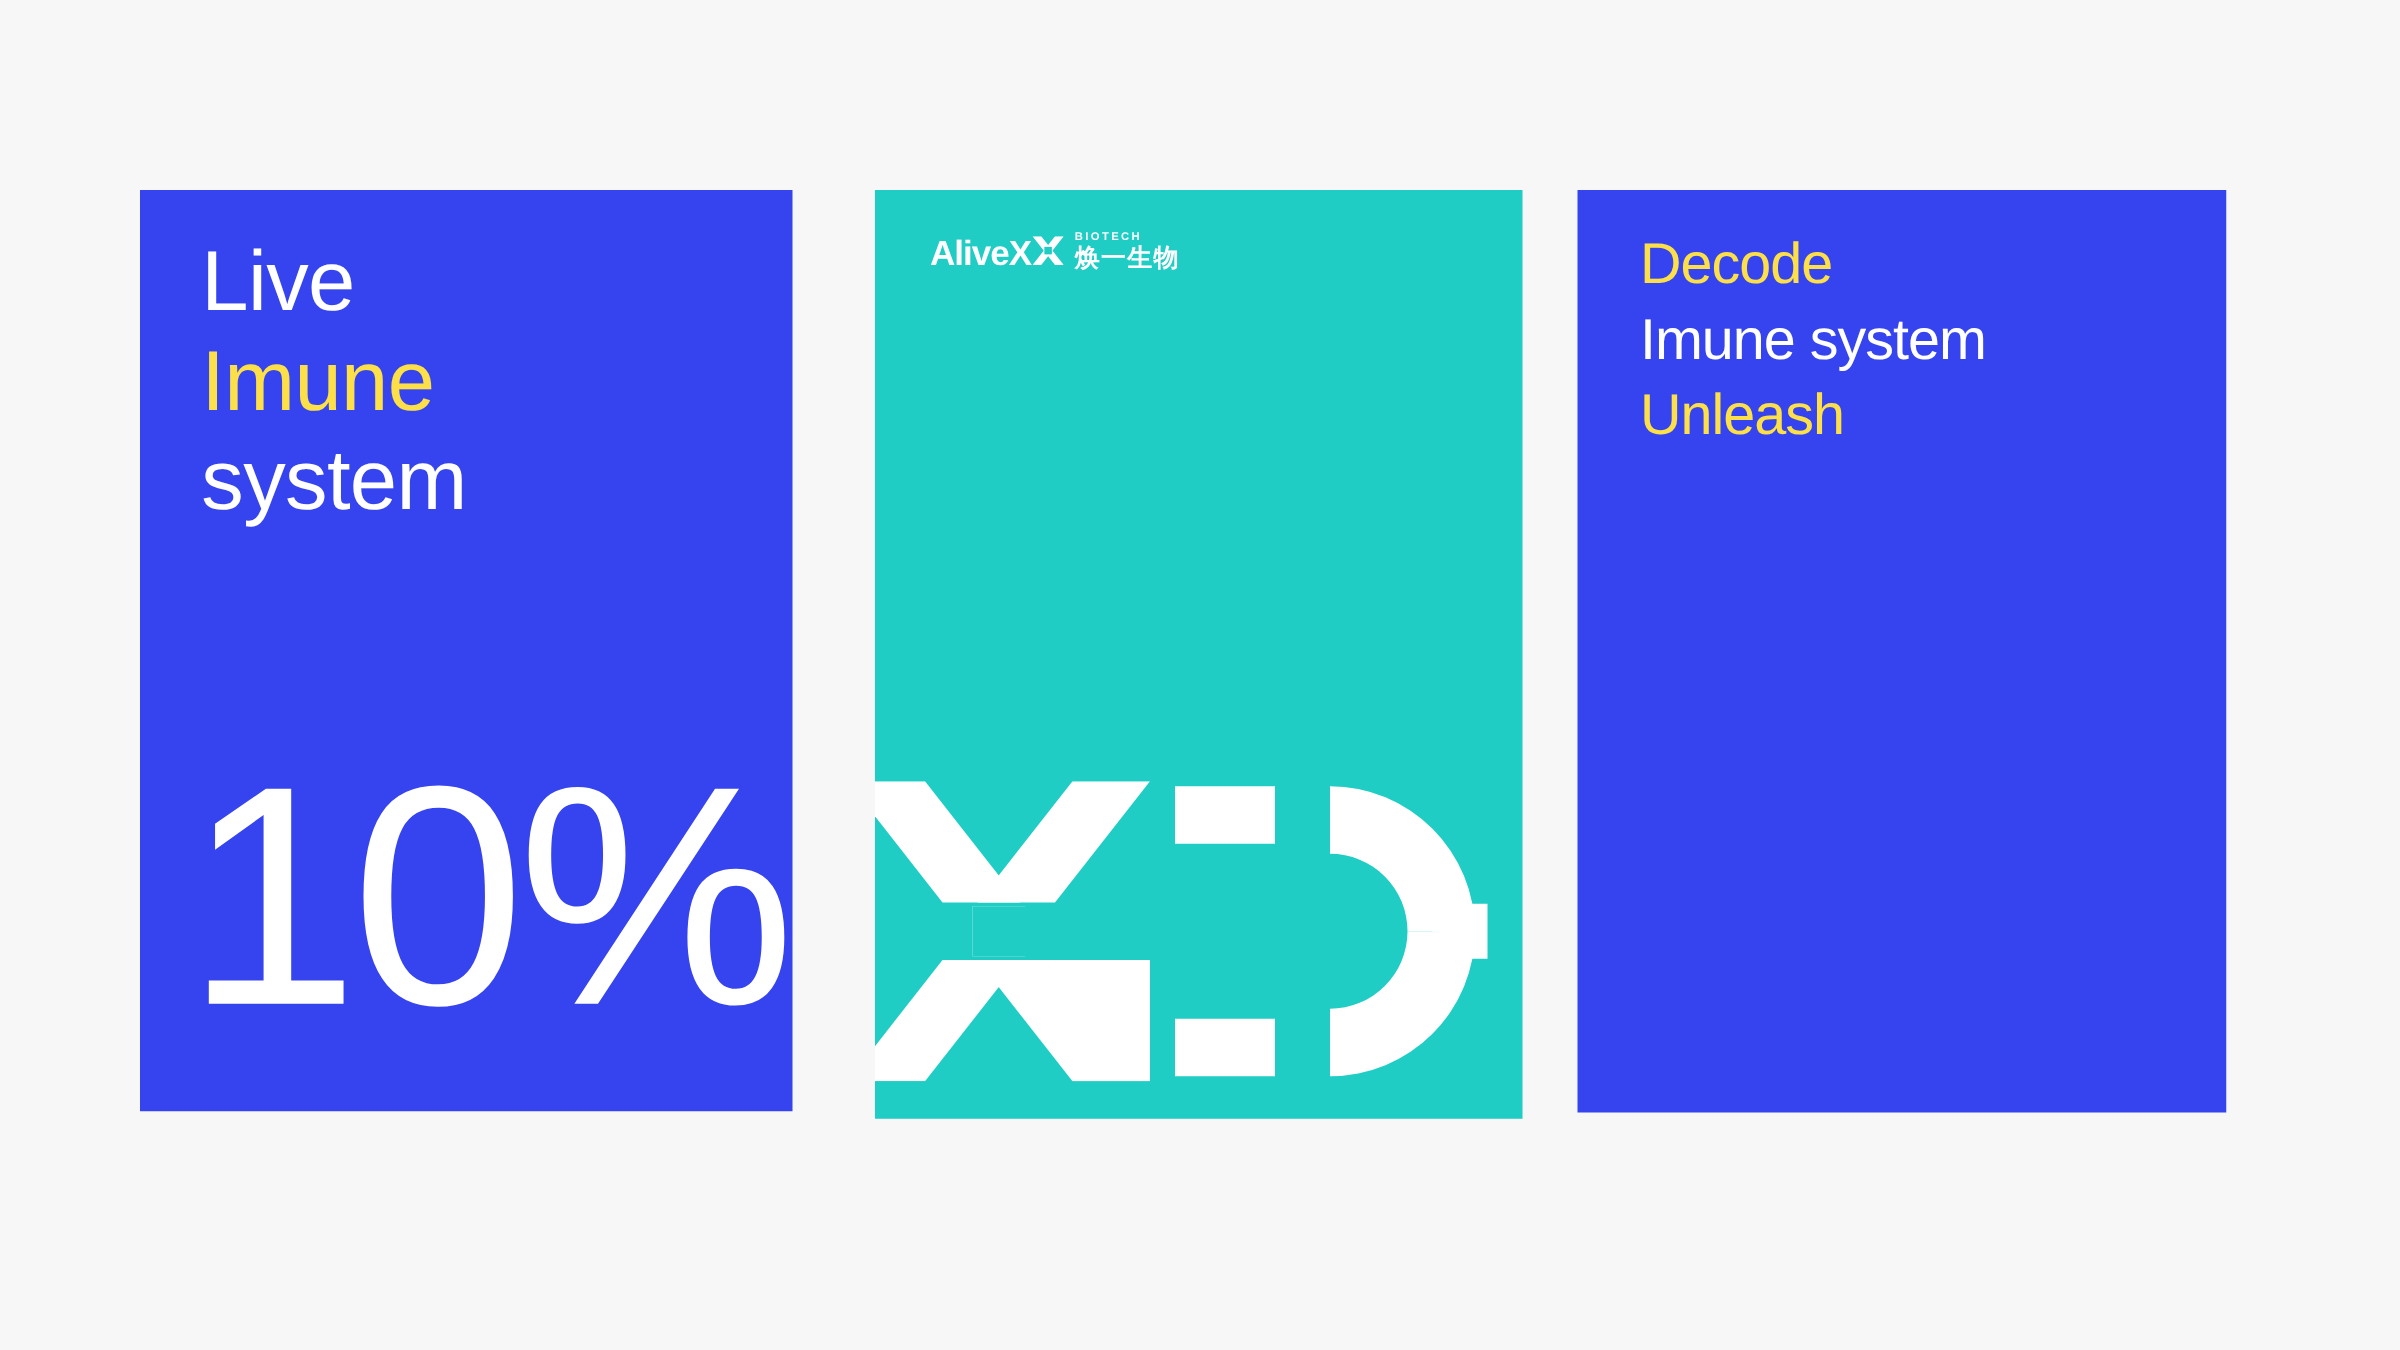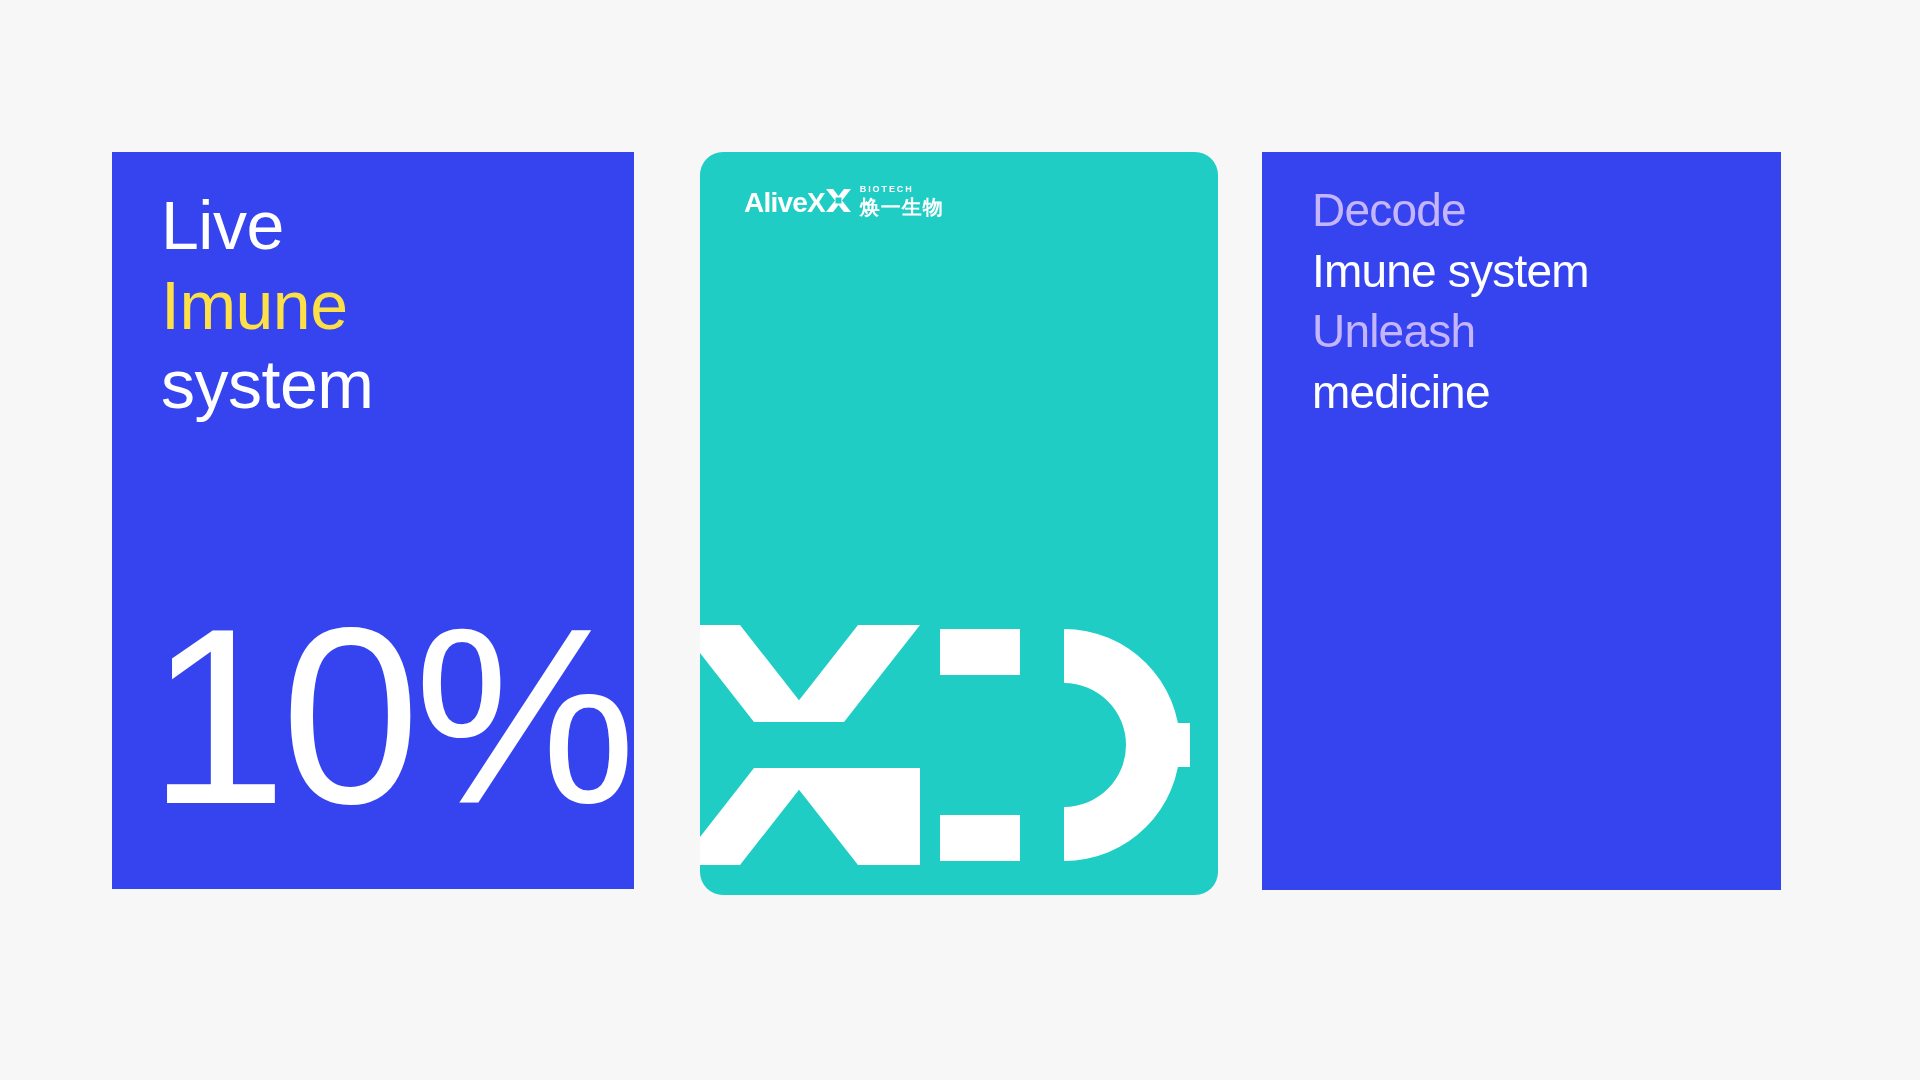--- a/index.html
+++ b/index.html
@@ -43,21 +43,20 @@
     letter-spacing:-6px;
     color:#ffffff;
     white-space:nowrap;
   }
 
   
   #poster-logo {
     left:700px; top:152px;
     width:518px; height:743px;
     background:#1fcdc5;
-    border-radius:23px;
   }
   .logo-lockup {
     position:absolute;
     left:44px; top:33px;
     display:flex;
     align-items:flex-end;
     gap:9px;
   }
   .logo-word {
     font-size:28px;
@@ -99,21 +98,21 @@
   #poster-ai .headline {
     position:absolute;
     left:50px; top:28px;
     font-size:46px;
     font-weight:500;
     line-height:1.32;
     letter-spacing:-0.8px;
     color:#ffffff;
     white-space:nowrap;
   }
-  #poster-ai .headline .accent { color:#c4b5fd; }
+  #poster-ai .headline .accent { color:#fde047; }
   #poster-ai .body-copy {
     position:absolute;
     left:50px; top:580px;
     width:410px;
     font-size:19px;
     font-weight:400;
     line-height:1.42;
     letter-spacing:-0.2px;
     color:#ffffff;
   }
@@ -175,17 +174,16 @@
         </g>
       </g>
     </svg>
   </div>
 
   <div class="poster" id="poster-ai">
     <div class="headline">
       <div class="accent">Decode</div>
       <div>Imune system</div>
       <div class="accent">Unleash</div>
-      <div>medicine</div>
     </div>
   </div>
 
 </div>
 
 </body></html>

